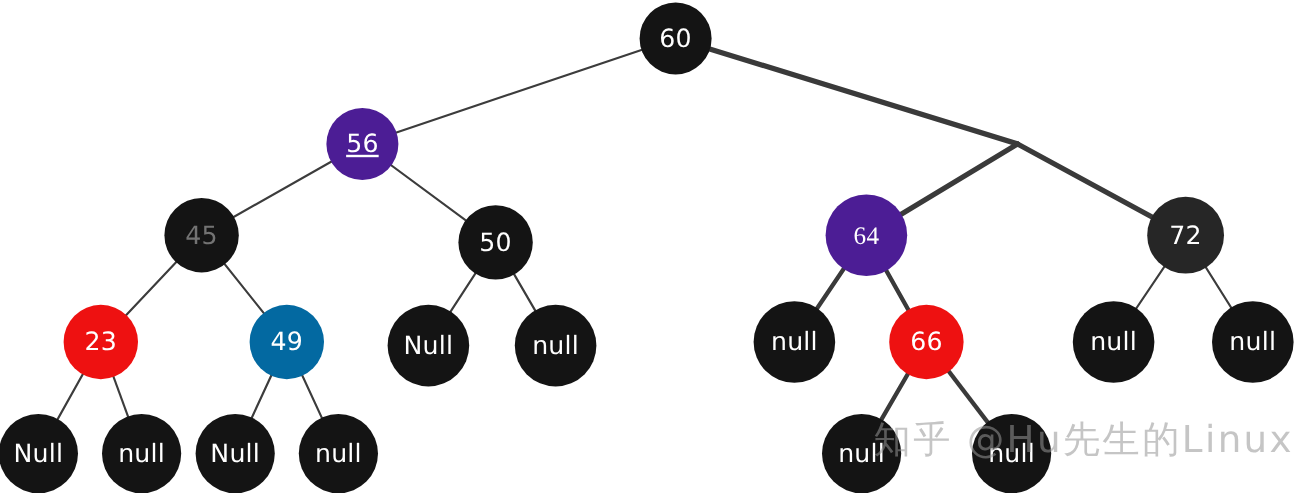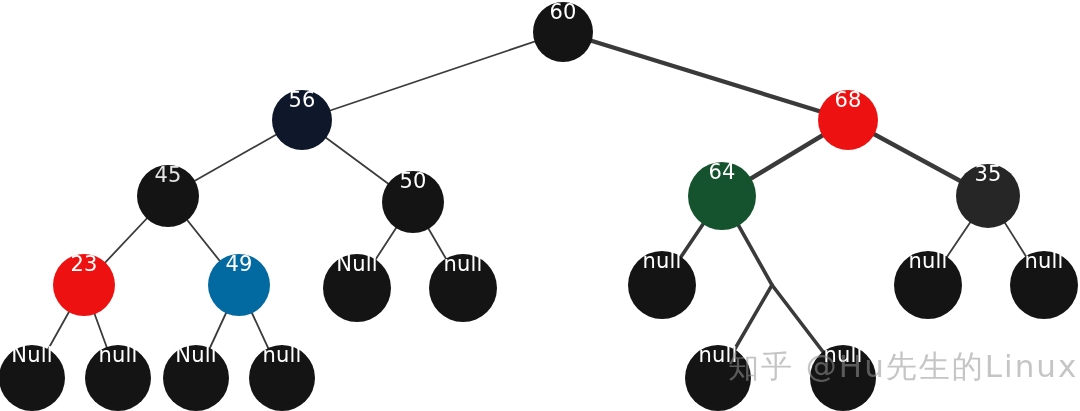--- a/index.html
+++ b/index.html
@@ -26,20 +26,21 @@
     position: absolute;
     left: 0;
     top: 0;
     width: 1080px;
     height: 411px;
   }
   .node {
     position: absolute;
     border-radius: 50%;
     display: flex;
+    align-items: center;
     justify-content: center;
     color: #ffffff;
     line-height: 1;
     letter-spacing: 0.2px;
     box-sizing: border-box;
     user-select: none;
   }
   .node-label {
     display: block;
     text-align: center;
@@ -78,43 +79,43 @@
       <line x1="722" y1="196" x2="772" y2="285" stroke="#3a3a3a" stroke-width="3.6" stroke-linecap="round"></line>
       <line x1="772" y1="285" x2="718" y2="378" stroke="#3a3a3a" stroke-width="3.6" stroke-linecap="round"></line>
       <line x1="772" y1="285" x2="843" y2="378" stroke="#3a3a3a" stroke-width="3.6" stroke-linecap="round"></line>
       <line x1="988" y1="196" x2="928" y2="285" stroke="#3c3c3c" stroke-width="1.8" stroke-linecap="round"></line>
       <line x1="988" y1="196" x2="1044" y2="285" stroke="#3c3c3c" stroke-width="1.8" stroke-linecap="round"></line>
     </svg>
   <div id="node-layer">
       <div class="node" style="left: 533px; top: 2px; width: 60px; height: 60px; background: rgb(20, 20, 20); font-size: 21px;">
         <span class="node-label" style="color: rgb(255, 255, 255);">60</span>
       </div>
-      <div class="node" style="left: 272px; top: 90px; width: 60px; height: 60px; background: #0f172a; font-size: 21px;">
+      <div class="node" style="left: 272px; top: 90px; width: 60px; height: 60px; background: #4c1d95; font-size: 21px; text-decoration: underline;">
         <span class="node-label" style="color: rgb(255, 255, 255);">56</span>
       </div>
-      <div class="node" style="left: 818px; top: 90px; width: 60px; height: 60px; background: rgb(238, 17, 17); font-size: 21px;">
-        <span class="node-label" style="color: rgb(255, 255, 255);">68</span>
-      </div>
       <div class="node" style="left: 137px; top: 165px; width: 62px; height: 62px; background: rgb(20, 20, 20); font-size: 21px;">
-        <span class="node-label" style="color: #e5e5e5;">45</span>
+        <span class="node-label" style="color: #737373;">45</span>
       </div>
       <div class="node" style="left: 382px; top: 171px; width: 62px; height: 62px; background: rgb(20, 20, 20); font-size: 21px;">
         <span class="node-label" style="color: rgb(255, 255, 255);">50</span>
       </div>
-      <div class="node" style="left: 688px; top: 162px; width: 68px; height: 68px; background: #14532d; font-size: 21px;">
+      <div class="node" style="left: 688px; top: 162px; width: 68px; height: 68px; background: #4c1d95; font-size: 21px; font-family: Liberation Serif, serif;">
         <span class="node-label" style="color: rgb(255, 255, 255);">64</span>
       </div>
       <div class="node" style="left: 956px; top: 164px; width: 64px; height: 64px; background: rgb(38, 38, 38); font-size: 21px;">
-        <span class="node-label" style="color: rgb(255, 255, 255);">35</span>
+        <span class="node-label" style="color: rgb(255, 255, 255);">72</span>
       </div>
       <div class="node" style="left: 53px; top: 254px; width: 62px; height: 62px; background: rgb(238, 17, 17); font-size: 21px;">
         <span class="node-label" style="color: rgb(255, 255, 255);">23</span>
       </div>
       <div class="node" style="left: 208px; top: 254px; width: 62px; height: 62px; background: #0369a1; font-size: 21px;">
         <span class="node-label" style="color: rgb(255, 255, 255);">49</span>
+      </div>
+      <div class="node" style="left: 741px; top: 254px; width: 62px; height: 62px; background: rgb(238, 17, 17); font-size: 21px;">
+        <span class="node-label" style="color: rgb(255, 255, 255);">66</span>
       </div>
       <div class="node" style="left: 323px; top: 254px; width: 68px; height: 68px; background: rgb(20, 20, 20); font-size: 21px;">
         <span class="node-label" style="color: rgb(255, 255, 255);">Null</span>
       </div>
       <div class="node" style="left: 429px; top: 254px; width: 68px; height: 68px; background: rgb(20, 20, 20); font-size: 21px;">
         <span class="node-label" style="color: rgb(255, 255, 255);">null</span>
       </div>
       <div class="node" style="left: 628px; top: 251px; width: 68px; height: 68px; background: rgb(20, 20, 20); font-size: 21px;">
         <span class="node-label" style="color: rgb(255, 255, 255);">null</span>
       </div>

